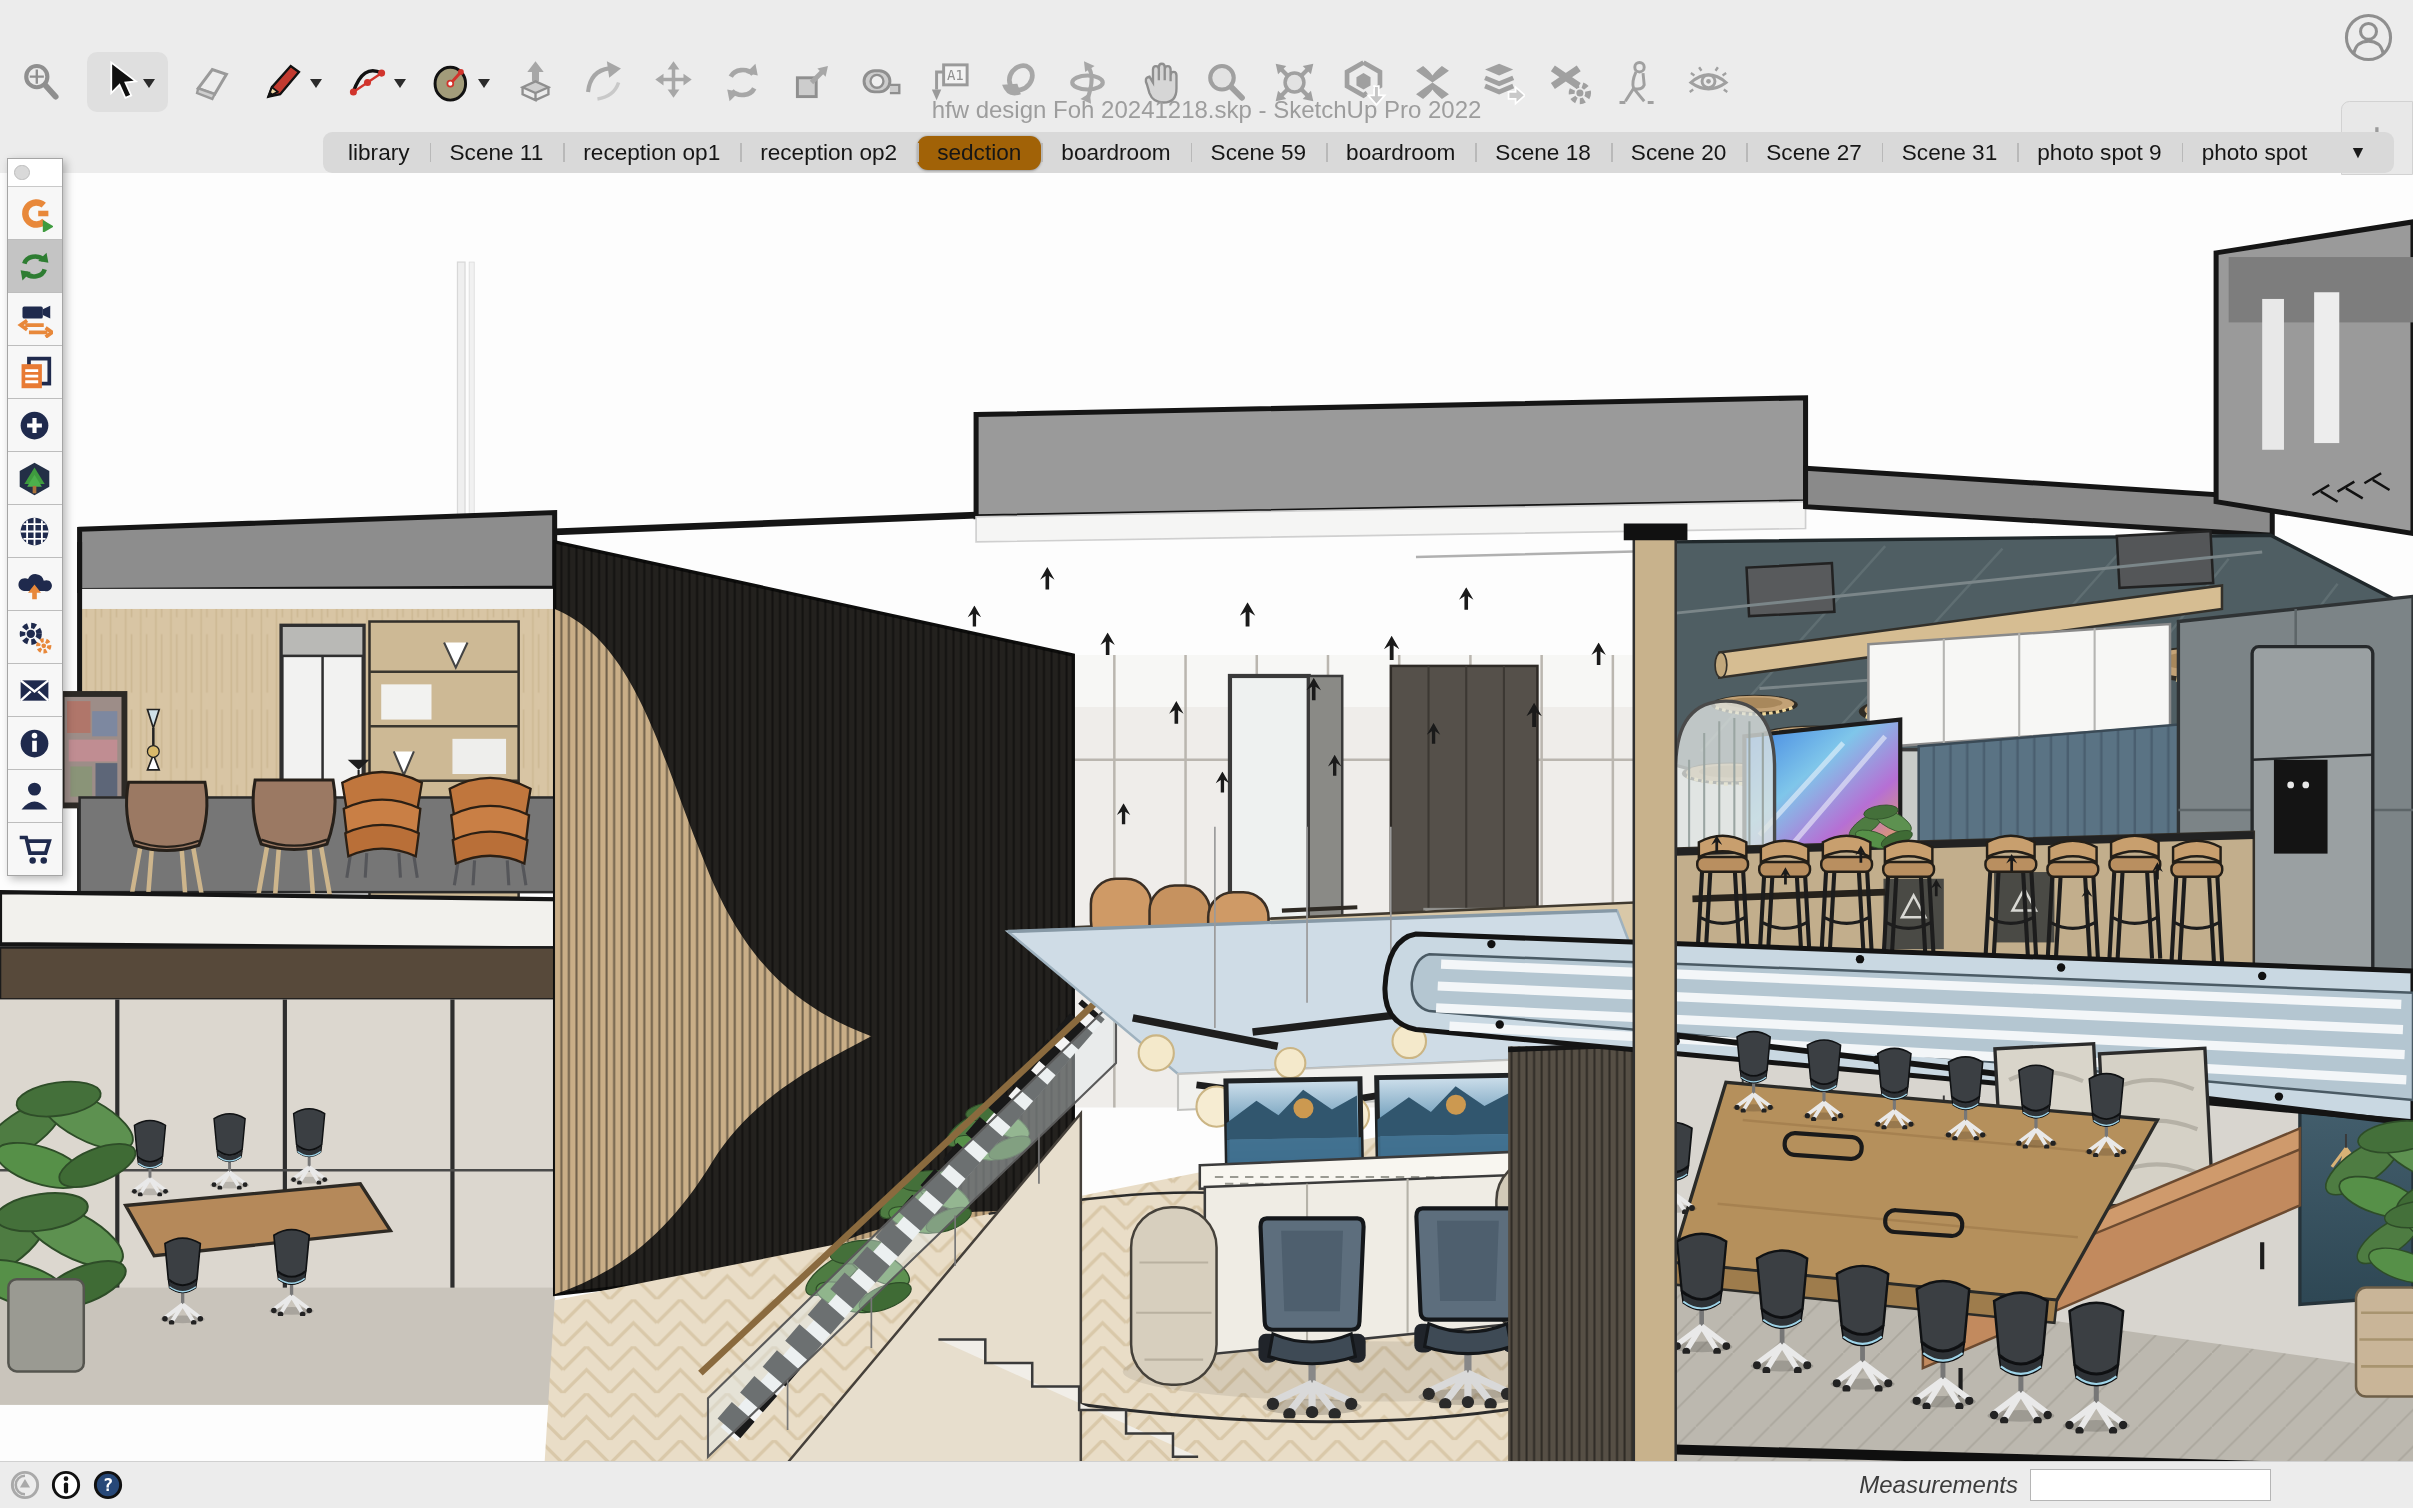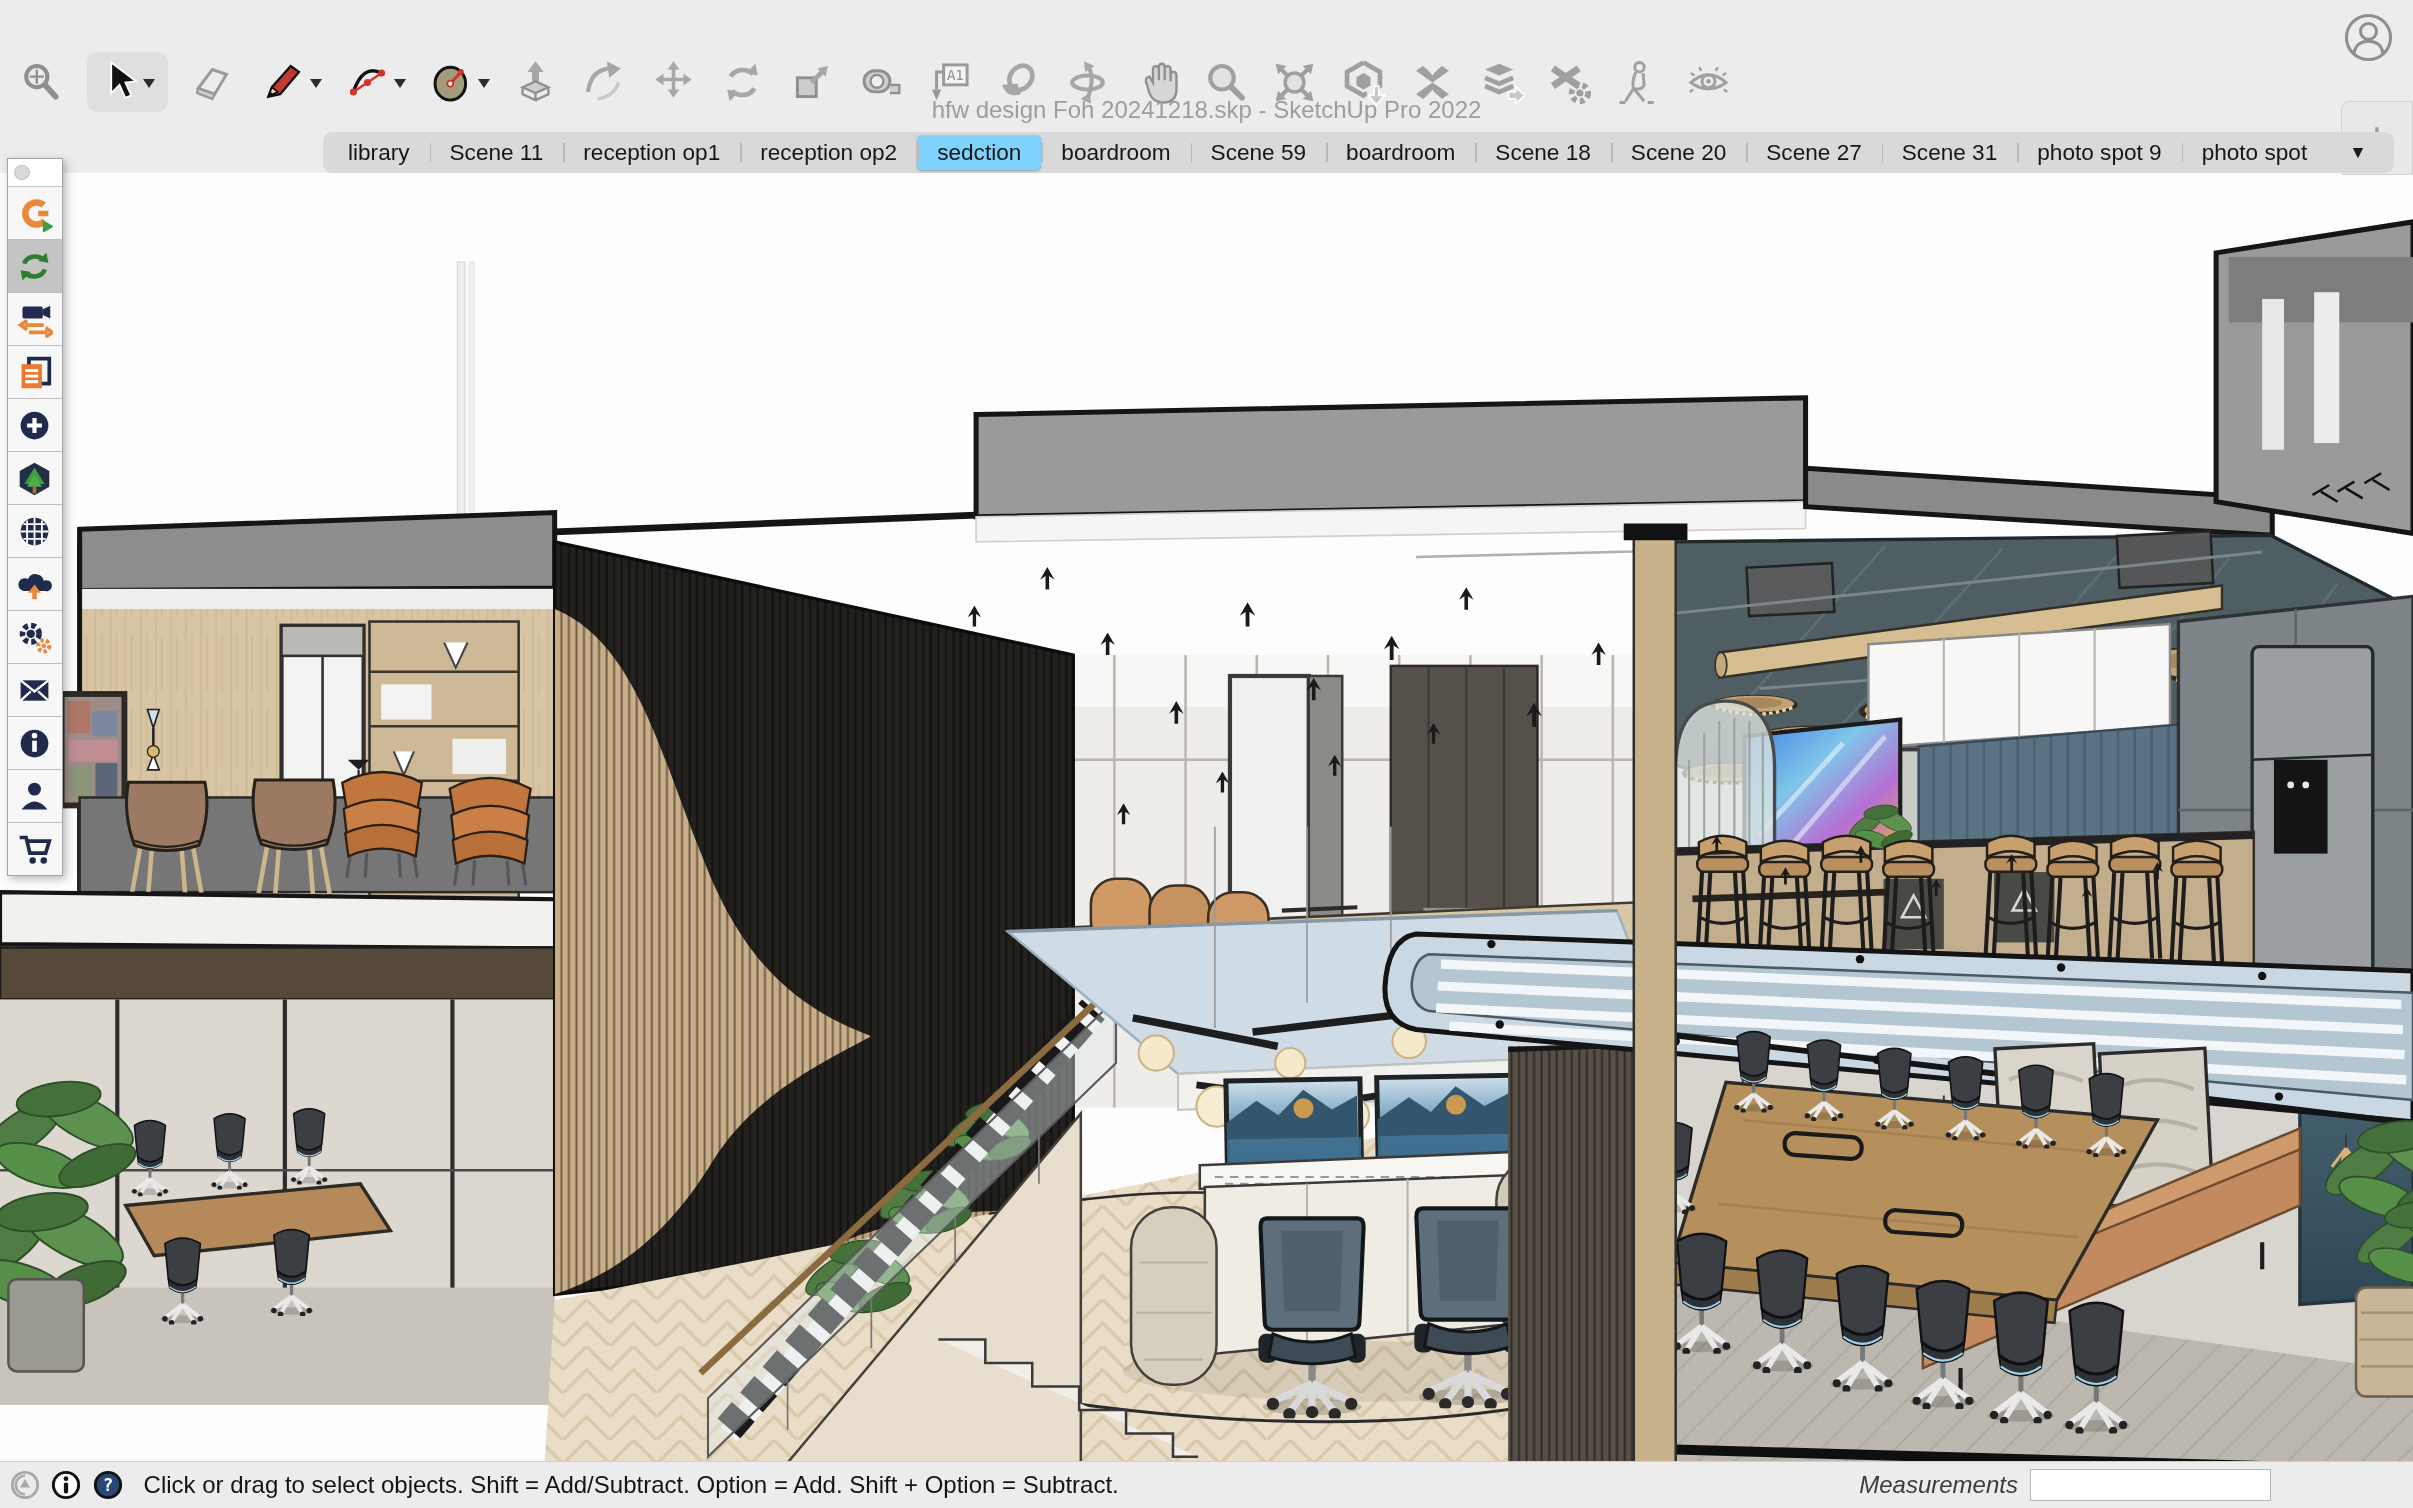--- a/index.html
+++ b/index.html
@@ -17,21 +17,21 @@
   .with-caret{display:flex;align-items:center;margin-right:22px;flex:0 0 auto;}
   .with-caret .tool{margin-right:3.4px;}
   .caret{width:0;height:0;border:6.7px solid transparent;border-top:9.2px solid #2b2b2b;margin-top:8.4px;}
   .avatar{position:absolute;top:13.4px;right:20px;width:49px;height:49px;}
   
   .apptitle{position:absolute;top:92px;left:0;right:0;text-align:center;font-size:24px;color:#9d9d9d;height:35px;line-height:35px;}
   
   .tabsbar{position:absolute;top:132px;left:323px;height:41px;background:#d9d9d9;border-radius:9.2px;display:flex;align-items:center;padding:0 5px;z-index:6;}
   .tab{font-size:22.6px;color:#161616;padding:0 20px;height:34px;line-height:34px;position:relative;white-space:nowrap;}
   .tab + .tab::before{content:"";position:absolute;left:0;top:7.5px;bottom:7.5px;width:1.7px;background:#b9b9b9;}
-  .tab.sel{background:#7dd3fc;border-radius:5px;box-shadow:0 0.8px 2.5px rgba(0,0,0,.3);}
+  .tab.sel{background:#a16207;border-radius:11px;box-shadow:0 0.8px 2.5px rgba(0,0,0,.3);}
   .tab-overflow{font-size:17.6px;color:#1a1a1a;padding:0 22px;}
   .addtab{position:absolute;top:101px;right:0;width:70px;height:72px;background:#e8e8e8;border:0.8px solid #d2d2d2;border-radius:8.4px 0 0 0;display:flex;align-items:center;justify-content:center;font-size:45px;color:#9b9b9b;z-index:5;}
   
   .viewport{position:absolute;top:173px;left:0;width:2413px;height:1290px;background:#fdfdfd;overflow:hidden;}
   .viewport svg{display:block;}
   
   .palette{position:absolute;top:158px;left:6.7px;width:54px;background:#f1f1f1;border:0.8px solid #a5a5a5;box-shadow:2.5px 3.4px 8.4px rgba(0,0,0,.28);z-index:10;}
   .phead{height:27px;background:#ffffff;border-bottom:0.8px solid #c9c9c9;display:flex;align-items:center;padding-left:6.7px;}
   .phead .dot{width:13.4px;height:13.4px;border-radius:50%;background:#d9d9d9;border:0.8px solid #bdbdbd;}
   .pbtn{height:52px;border-bottom:0.8px solid #bdbdbd;display:flex;align-items:center;justify-content:center;background:#f7f7f7;}
@@ -842,17 +842,16 @@
         <circle cx="19" cy="11.5" r="2.8" fill="#111"></circle>
         <rect x="16.5" y="16" width="5" height="13" rx="2.2" fill="#111"></rect>
       </svg>
   </div>
   <div class="sicon">
     <svg viewBox="0 0 38 38">
         <circle cx="19" cy="19" r="15" fill="#274878" stroke="#111" stroke-width="3.5"></circle>
         <text x="19" y="26.5" text-anchor="middle" font-size="21" font-weight="bold" fill="#fff">?</text>
       </svg>
   </div>
-  <div class="smsg">Click or drag to select objects. Shift = Add/Subtract. Option = Add. Shift + Option = Subtract.</div>
   <div class="mlabel">Measurements</div>
   <input class="minput" type="text" value="" style="">
 </div>
 
 
 </body></html>

